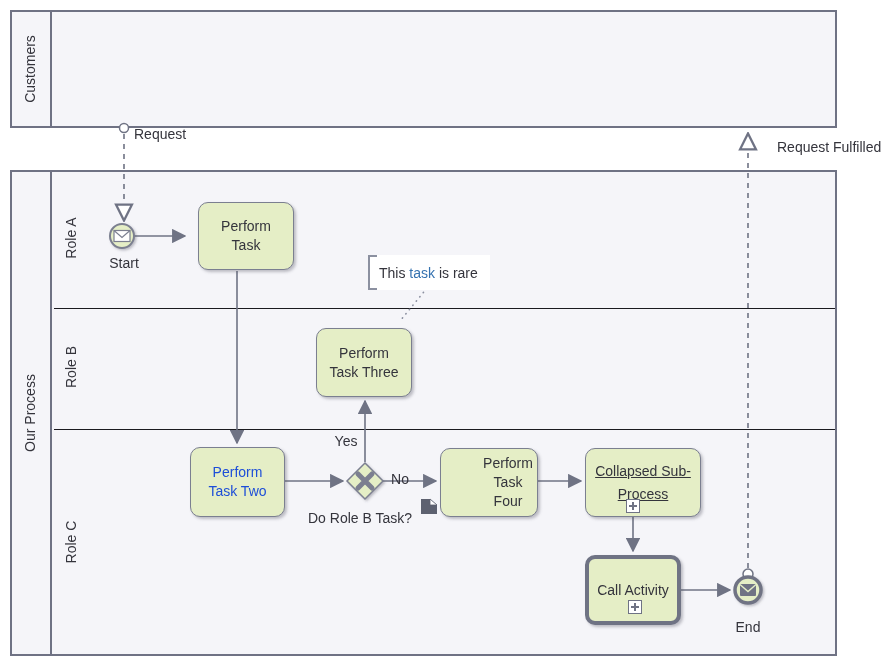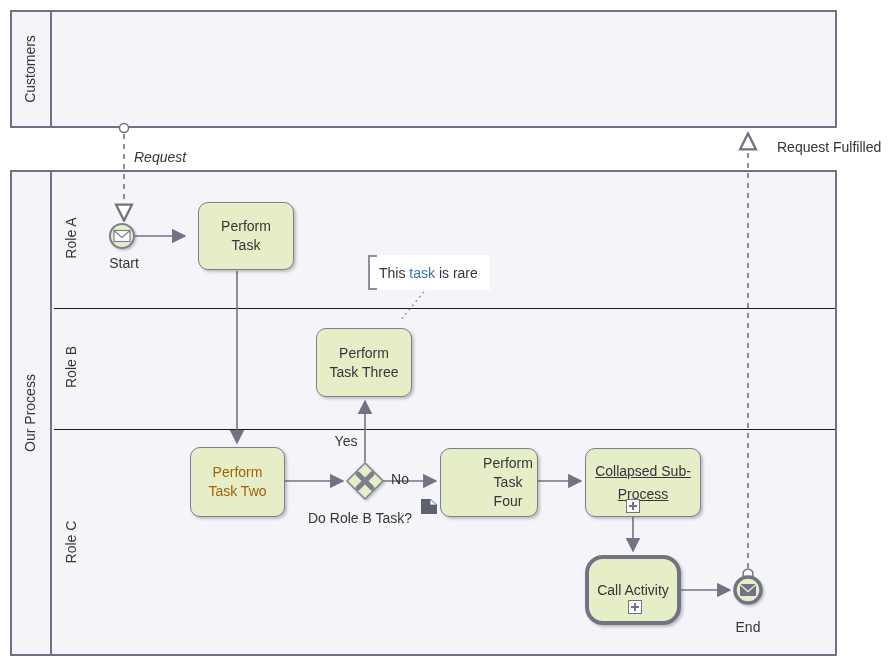--- a/index.html
+++ b/index.html
@@ -12,22 +12,22 @@
   .pool-header { position:absolute; left:0; top:0; bottom:0; width:40px; border-right:2px solid #6f7284; }
   .lane-line { position:absolute; left:42px; right:0; height:1px; background:#1a1a1f; }
   .rot-label { position:absolute; height:16px; font-size:14px; text-align:center;
                transform:rotate(-90deg); white-space:nowrap; color:#34343c; }
 
   
   .task { position:absolute; background:#e5eec6; border:1.5px solid #7b7f90; border-radius:10px;
           display:flex; align-items:center; justify-content:center; text-align:center;
           font-size:14px; line-height:19px; padding:4px 6px;
           box-shadow:2px 2px 3px rgba(80,80,95,0.35); }
-  .task.thick { border:4px solid #6f7384; border-radius:18px; }
-  .task .link-text { color:#a16207; }
+  .task.thick { border:4px solid #6f7384; border-radius:10px; }
+  .task .link-text { color:#1d4ed8; }
 
   
   .plus-marker { position:absolute; width:14px; height:14px; background:#ffffff;
                  border:1px solid #6f7384; }
   .plus-marker:before { content:""; position:absolute; left:2px; right:2px; top:50%; height:1.5px; margin-top:-1px; background:#6f7384; }
   .plus-marker:after  { content:""; position:absolute; top:2px; bottom:2px; left:50%; width:1.5px; margin-left:-1px; background:#6f7384; }
 
   
   .flabel { position:absolute; font-size:14px; white-space:nowrap; color:#34343c; }
   .flabel.center { text-align:center; }
@@ -145,21 +145,21 @@
   <div class="task thick" style="left:585px; top:555px; width:96px; height:70px;" data-interactable="true">
     <span data-interactable="false">Call Activity</span>
     <div class="plus-marker" style="left:39px; bottom:7px;" data-interactable="true"></div>
   </div>
 
   <div class="annotation" data-interactable="true">
     <div class="bracket" data-interactable="false"></div>
     <div class="ann-text" data-interactable="false"><span data-interactable="false">This </span><span class="ann-link" data-interactable="true">task</span><span data-interactable="false"> is rare</span></div>
   </div>
 
-  <div class="flabel" style="left:134px; top:149px;font-style:italic;" data-interactable="false">Request</div>
+  <div class="flabel" style="left:134px; top:126px;" data-interactable="false">Request</div>
   <div class="flabel" style="left:777px; top:139px;" data-interactable="false">Request Fulfilled</div>
   <div class="flabel center" style="left:94px; top:255px; width:60px;" data-interactable="false">Start</div>
   <div class="flabel center" style="left:718px; top:619px; width:60px;" data-interactable="false">End</div>
   <div class="flabel center" style="left:326px; top:433px; width:40px;" data-interactable="false">Yes</div>
   <div class="flabel center" style="left:385px; top:456px; width:30px;margin-top:15px;" data-interactable="false">No</div>
   <div class="flabel center" style="left:297px; top:510px; width:126px;" data-interactable="false">Do Role B Task?</div>
 
 </div>
 
 </body></html>

